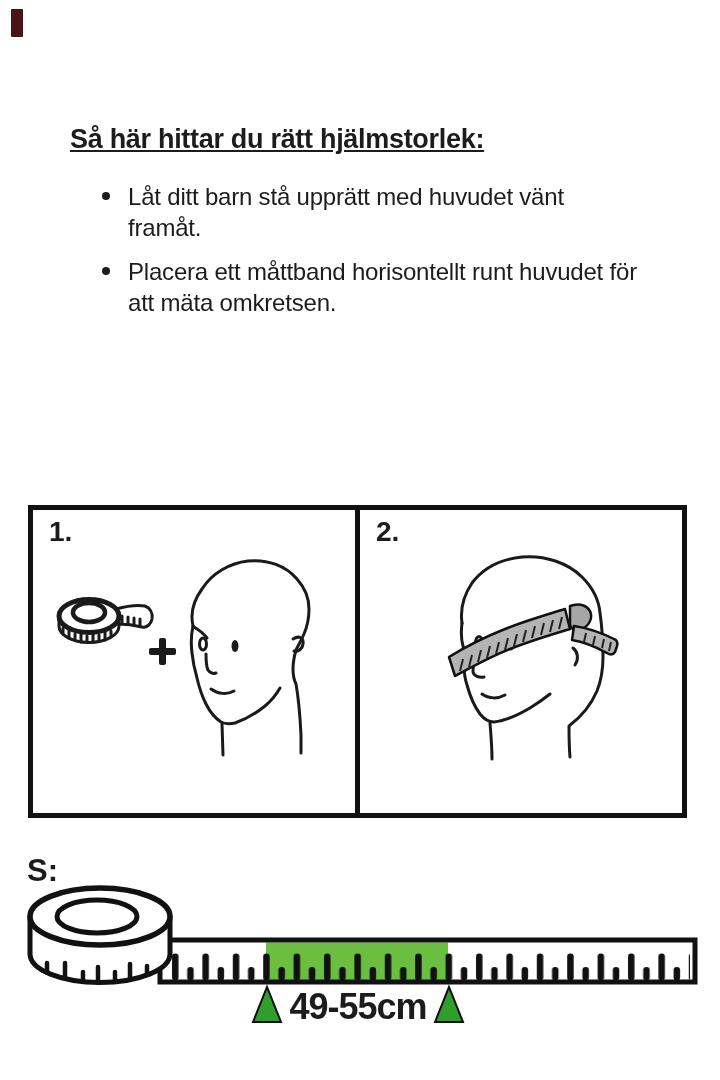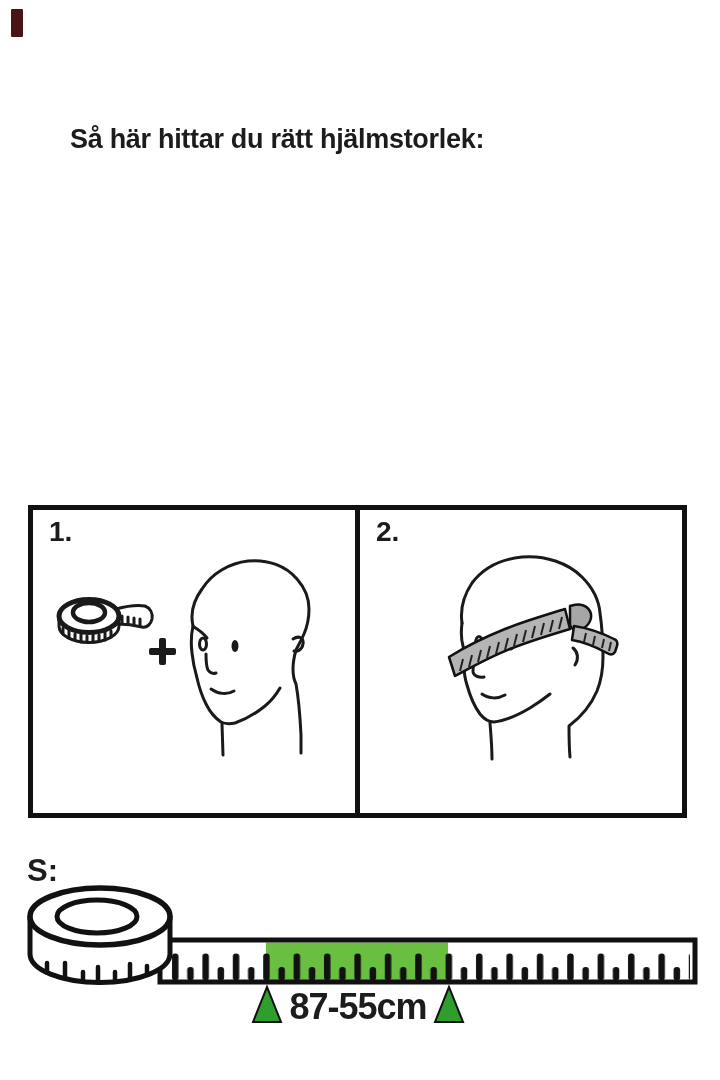--- a/index.html
+++ b/index.html
@@ -8,21 +8,21 @@
     background:#ffffff;
     font-family:"Liberation Sans","DejaVu Sans",sans-serif;
     color:#1c1c1c;
   }
   .artifact{
     position:absolute;left:11px;top:9px;width:12px;height:28px;
     background:#4a1414;border-radius:1px;
   }
   .heading{
     position:absolute;left:70px;top:104px;width:600px;
-    font-size:27px;font-weight:700;letter-spacing:-0.3px;line-height:34px;
+    font-size:27px;font-weight:700;letter-spacing:-0.3px;line-height:34px;text-decoration:underline;
   }
   ul.instructions{
     position:absolute;left:100px;top:181px;margin:0;padding:0;list-style:none;
   }
   ul.instructions li{
     position:relative;width:515px;padding-left:28px;margin:0 0 13px 0;
     font-size:24px;line-height:31px;letter-spacing:-0.2px;
   }
   ul.instructions li::before{
     content:"";position:absolute;left:2px;top:11px;width:8px;height:8px;
@@ -52,20 +52,22 @@
   .ln{fill:none;stroke:#1a1a1a;stroke-width:3;stroke-linecap:round;stroke-linejoin:round;}
 </style>
 </head>
 <body>
 
 <div class="artifact"></div>
 
 <h1 class="heading">Så här hittar du rätt hjälmstorlek:</h1>
 
 <ul class="instructions">
+  <li><span>Låt ditt barn stå upprätt med huvudet vänt framåt.</span></li>
+  <li><span>Placera ett måttband horisontellt runt huvudet för att mäta omkretsen.</span></li>
 </ul>
 
 <div class="panels">
 
   <div class="panel">
     <svg width="332" height="313" viewBox="0 0 332 313">
 
       <g>
         <path class="ln" d="M88,104 C99,101 110,100 117,101 C122,103 125,108 124,114 C123,119 119,123 114,122 C106,120 97,119 90,119 Z" stroke-width="4" fill="#fff"></path>
         <path class="ln" d="M94,118 L94,111 M100,119 L100,112 M106,120 L106,113 M112,121 L112,114" stroke-width="3"></path>
@@ -139,13 +141,13 @@
     <path d="M27,94.6 L27,85 M45,100.7 L45,85 M63,103.6 L63,94 M78,104.5 L78,89 M95,103.8 L95,94 M110,101.7 L110,86 M127,97.1 L127,88" stroke="#111" stroke-width="4.5" stroke-linecap="round" fill="none"></path>
     <ellipse cx="80" cy="38.5" rx="70" ry="28.5" fill="#fff" stroke="#111" stroke-width="5.5"></ellipse>
     <ellipse cx="77" cy="38.5" rx="40" ry="16.5" fill="#fff" stroke="#111" stroke-width="5"></ellipse>
   </g>
   <g>
     <polygon points="233,144 247,109 261,144" stroke="#111" stroke-width="2" fill="#2f9e2d"></polygon>
     <polygon points="415,144 429,109 443,144" stroke="#111" stroke-width="2" fill="#2f9e2d"></polygon>
   </g>
 </svg>
 
-<div class="range-label">87-55cm</div>
+<div class="range-label">49-55cm</div>
 
 </body></html>

